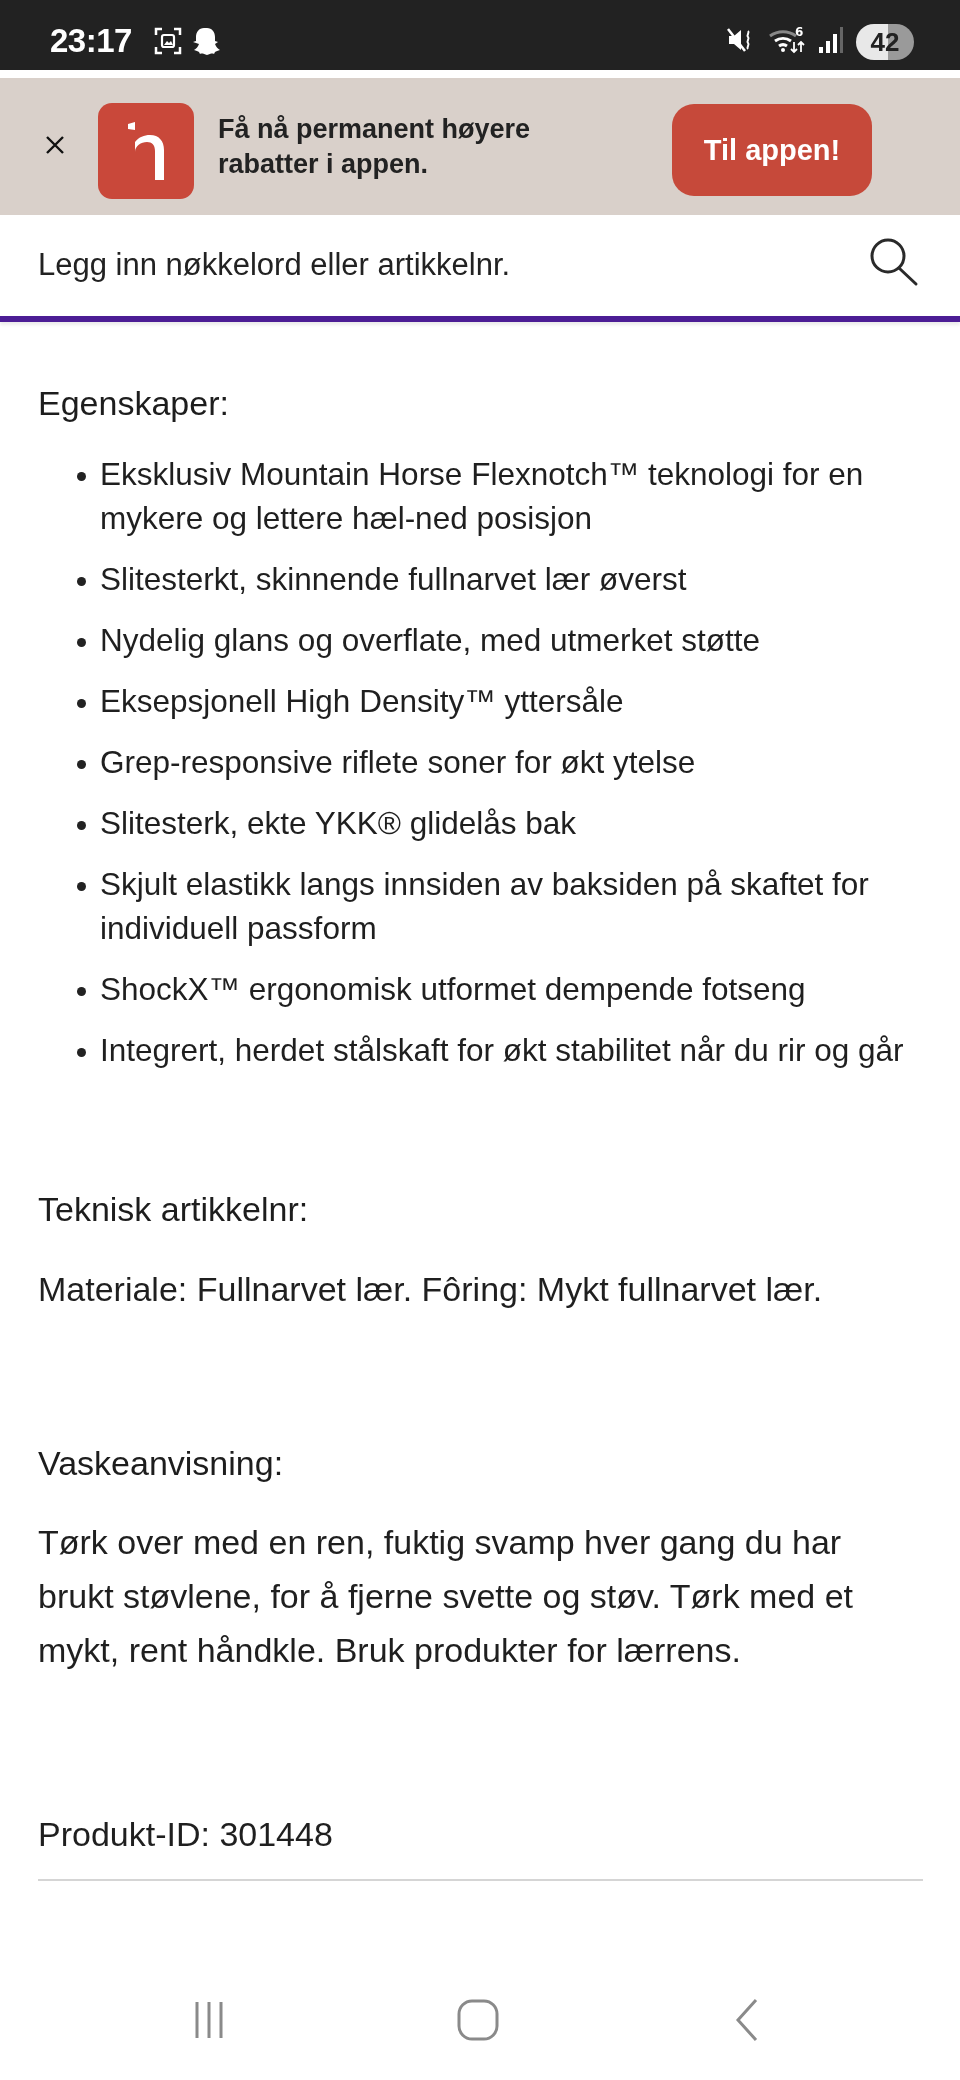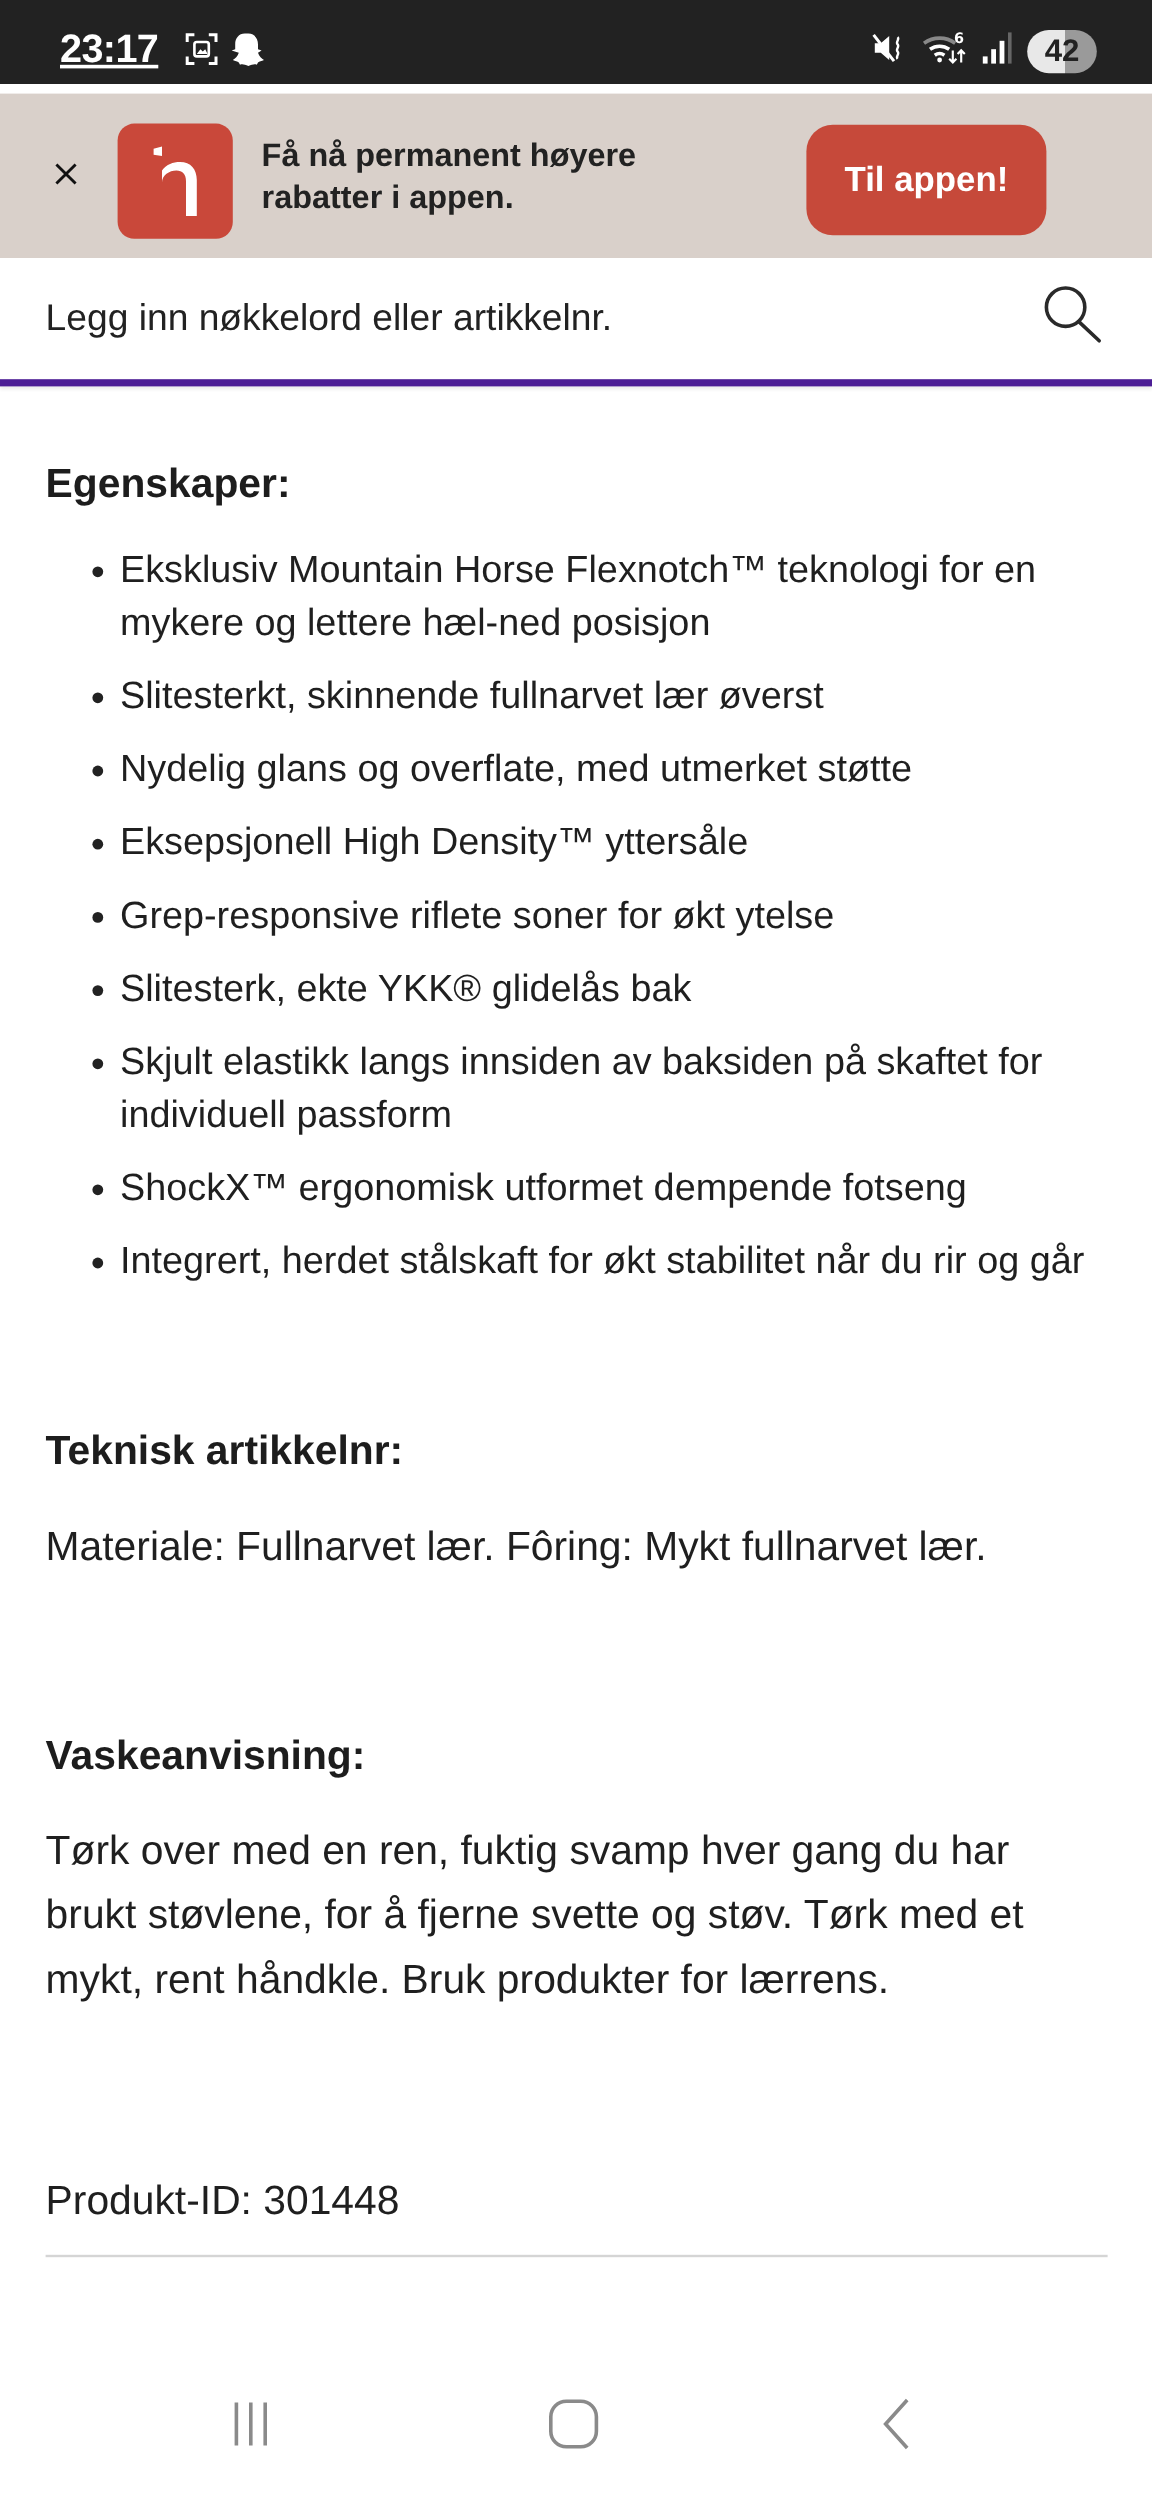--- a/index.html
+++ b/index.html
@@ -1,37 +1,37 @@
 <!DOCTYPE html>
 <html><head>
   <meta charset="utf-8">
   <style>
     * { box-sizing: border-box; margin: 0; padding: 0; }
     html, body { width: 960px; height: 2080px; background: #ffffff; overflow: hidden; }
     body { font-family: "Liberation Sans", "DejaVu Sans", sans-serif; color: #1d1d1d; position: relative; }
 
     .status-bar { position: absolute; top: 0; left: 0; width: 960px; height: 70px; background: #222222; color: #fff; }
-    .status-time { position: absolute; left: 50px; top: 22px; font-size: 33px; font-weight: bold; letter-spacing: -0.5px; text-decoration: underline; }
+    .status-time { position: absolute; left: 50px; top: 22px; font-size: 33px; font-weight: bold; letter-spacing: -0.5px; }
     .status-left-icons { position: absolute; left: 153px; top: 26px; display: flex; gap: 10px; align-items: center; }
     .status-right { position: absolute; right: 46px; top: 24px; display: flex; align-items: center; gap: 12px; }
     .battery { width: 58px; height: 36px; border-radius: 18px; background: linear-gradient(90deg, #e8e8e8 0 55%, #9a9a9a 55% 100%); color: #222; font-size: 26px; font-weight: bold; display: flex; align-items: center; justify-content: center; }
 
     .banner { position: absolute; top: 78px; left: 0; width: 960px; height: 145px; background: #d9d0ca; }
     .banner-close { position: absolute; left: 38px; top: 50px; width: 34px; height: 34px; display: flex; align-items: center; justify-content: center; font-size: 34px; color: #111; cursor: pointer; }
     .banner-logo { position: absolute; left: 98px; top: 25px; width: 96px; height: 96px; border-radius: 14px; background: #c9483a; display: flex; align-items: center; justify-content: center; }
     .banner-text { position: absolute; left: 218px; top: 34px; width: 360px; font-size: 27px; font-weight: bold; line-height: 35px; color: #222; }
     .banner-cta { position: absolute; left: 672px; top: 26px; width: 200px; height: 92px; border-radius: 22px; background: #c6493a; color: #fff; font-size: 29px; font-weight: bold; border: none; display: flex; align-items: center; justify-content: center; cursor: pointer; }
 
     .search-bar { position: absolute; top: 215px; left: 0; width: 960px; height: 107px; background: #fff; border-bottom: 6px solid #4c1d95; box-shadow: 0 3px 3px rgba(0,0,0,0.08); }
     .search-input { position: absolute; left: 38px; top: 20px; width: 780px; height: 60px; border: none; outline: none; font-family: "Liberation Sans", "DejaVu Sans", sans-serif; font-size: 31px; color: #222; background: transparent; }
     .search-input::placeholder { color: #222; opacity: 1; }
     .search-btn { position: absolute; left: 864px; top: 18px; width: 62px; height: 62px; background: transparent; border: none; cursor: pointer; }
 
     .content { position: absolute; top: 322px; left: 38px; width: 885px; }
-    .section-heading { font-size: 34px; font-weight: bold; color: #1d1d1d; }
+    .section-heading { font-size: 34px; font-weight: normal; color: #1d1d1d; }
     .h-features { position: absolute; top: 62px; }
     .feature-list { position: absolute; top: 130px; left: 0; width: 890px; list-style: none; }
     .feature-list li { position: relative; padding-left: 62px; font-size: 31.5px; line-height: 44px; color: #1f1f1f; margin-bottom: 17px; }
     .feature-list li::before { content: ""; position: absolute; left: 39px; top: 20px; width: 9px; height: 9px; border-radius: 50%; background: #222; }
 
     .h-tech { position: absolute; top: 868px; }
     .tech-text { position: absolute; top: 940px; font-size: 34px; line-height: 54px; color: #1f1f1f; width: 885px; }
     .h-wash { position: absolute; top: 1122px; }
     .wash-text { position: absolute; top: 1193px; font-size: 34px; line-height: 54px; color: #1f1f1f; width: 885px; }
     .product-id { position: absolute; top: 1493px; font-size: 34px; color: #1f1f1f; }

